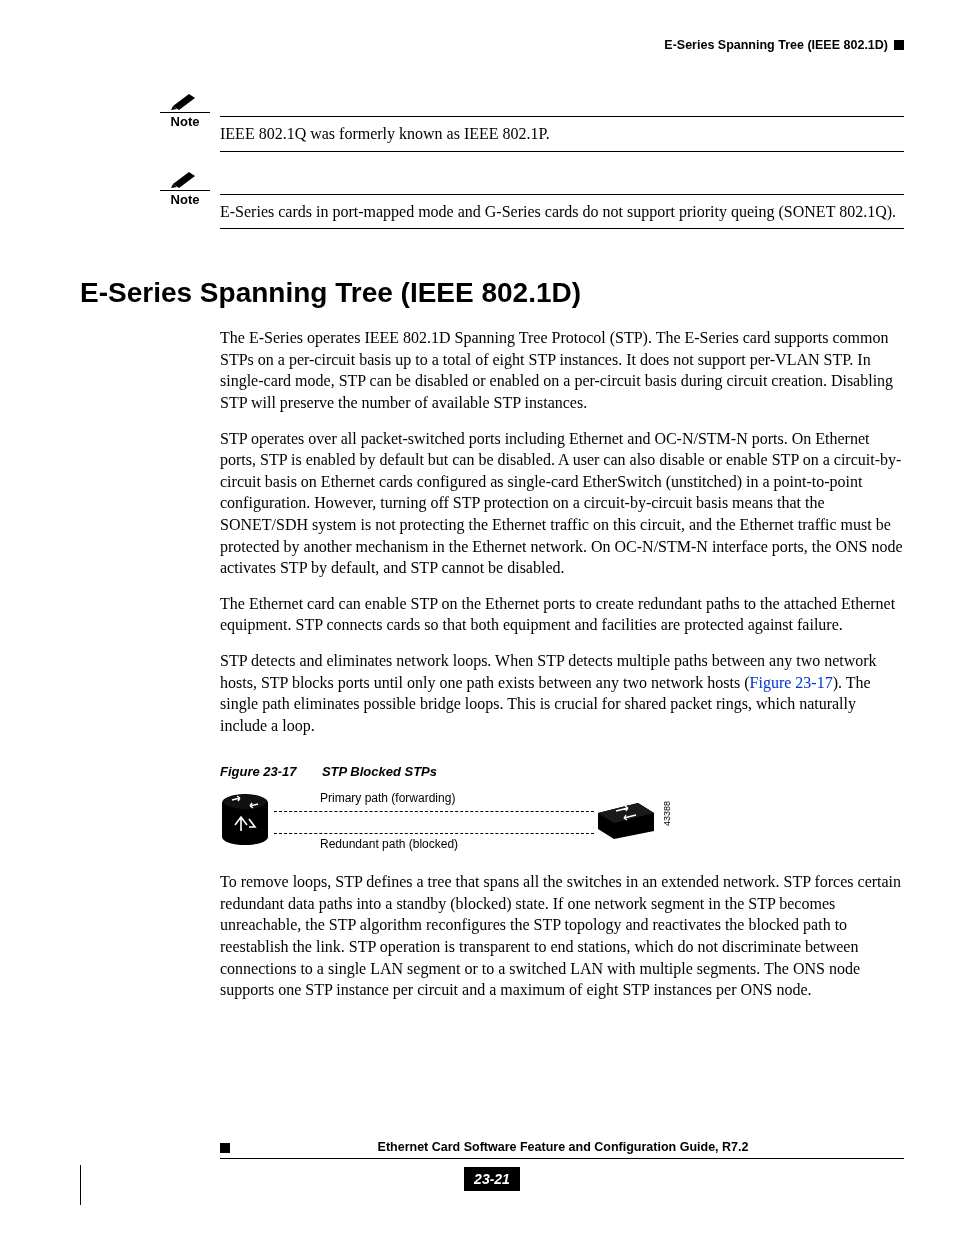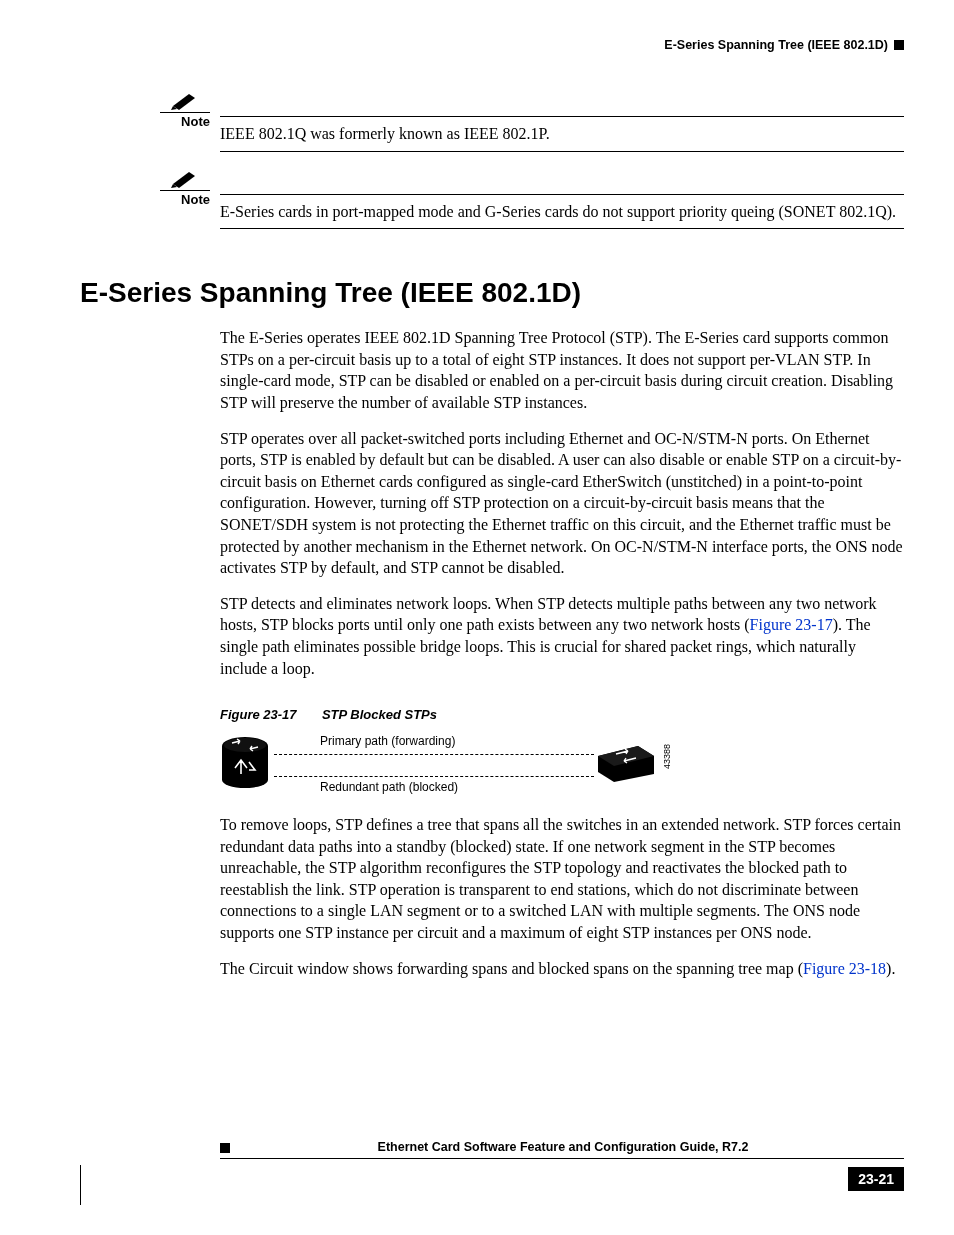--- a/index.html
+++ b/index.html
@@ -53,21 +53,21 @@
   }
   .note-block {
     position: relative;
     margin-top: 64px;
   }
   .note-marker {
     position: absolute;
     left: -60px;
     top: -24px;
     width: 50px;
-    text-align: right;
+    text-align: center;
   }
   .pencil-svg { display: block; margin: 0 auto; }
   .note-word {
     font-family: Arial, Helvetica, sans-serif;
     font-size: 13px;
     font-weight: bold;
     border-top: 1px solid #000;
     margin-top: 2px;
     padding-top: 1px;
   }
@@ -135,22 +135,23 @@
     left: 0; right: 0;
     bottom: 4px;
   }
   .footer-rule {
     border-top: 1px solid #000;
     margin-left: 140px;
     margin-bottom: 2px;
   }
   .footer-row {
     display: flex;
-    justify-content: flex-end;
+    justify-content: center;
     align-items: center;
+    font-style: italic;
   }
   .footer-title {
     font-family: Arial, Helvetica, sans-serif;
     font-size: 12.5px;
     font-weight: bold;
     text-align: center;
     flex: 1;
     padding-right: 8px;
     margin-top: 2px;
     margin-bottom: 4px;
@@ -215,20 +216,21 @@
         <div class="note-word">Note</div>
       </div>
       <div class="note-rule-top"></div>
       <div class="note-text">E-Series cards in port-mapped mode and G-Series cards do not support priority queing (SONET 802.1Q).</div>
     </div>
 
     <h1 class="section-title">E-Series Spanning Tree (IEEE 802.1D)</h1>
 
     <p class="body">The E-Series operates IEEE 802.1D Spanning Tree Protocol (STP). The E-Series card supports common STPs on a per-circuit basis up to a total of eight STP instances. It does not support per-VLAN STP. In single-card mode, STP can be disabled or enabled on a per-circuit basis during circuit creation. Disabling STP will preserve the number of available STP instances.</p>
     <p class="body">STP operates over all packet-switched ports including Ethernet and OC-N/STM-N ports. On Ethernet ports, STP is enabled by default but can be disabled. A user can also disable or enable STP on a circuit-by-circuit basis on Ethernet cards configured as single-card EtherSwitch (unstitched) in a point-to-point configuration. However, turning off STP protection on a circuit-by-circuit basis means that the SONET/SDH system is not protecting the Ethernet traffic on this circuit, and the Ethernet traffic must be protected by another mechanism in the Ethernet network. On OC-N/STM-N interface ports, the ONS node activates STP by default, and STP cannot be disabled.</p>
+    <p class="body">The Ethernet card can enable STP on the Ethernet ports to create redundant paths to the attached Ethernet equipment. STP connects cards so that both equipment and facilities are protected against failure.</p>
     <p class="body">
       <span>STP detects and eliminates network loops. When STP detects multiple paths between any two network hosts, STP blocks ports until only one path exists between any two network hosts (</span><a class="xref" href="#">Figure 23-17</a><span>). The single path eliminates possible bridge loops. This is crucial for shared packet rings, which naturally include a loop.</span>
     </p>
 
     <div class="figure-caption">
       <span>Figure 23-17</span>
       &nbsp;&nbsp;&nbsp;&nbsp;&nbsp;
       <span>STP Blocked STPs</span>
     </div>
 
@@ -254,23 +256,20 @@
         <polygon points="0,10 40,0 56,10 56,28 16,36 0,26" fill="#000"></polygon>
         <polygon points="0,10 40,0 56,10 16,20" fill="#1a1a1a"></polygon>
         <path d="M18 8 L30 5 M30 5 L27 3 M30 5 L28 8" stroke="#fff" stroke-width="1.3" fill="none"></path>
         <path d="M38 12 L26 15 M26 15 L29 17 M26 15 L28 12" stroke="#fff" stroke-width="1.3" fill="none"></path>
       </svg>
 
       <div class="fig-id">43388</div>
     </div>
 
     <p class="body">To remove loops, STP defines a tree that spans all the switches in an extended network. STP forces certain redundant data paths into a standby (blocked) state. If one network segment in the STP becomes unreachable, the STP algorithm reconfigures the STP topology and reactivates the blocked path to reestablish the link. STP operation is transparent to end stations, which do not discriminate between connections to a single LAN segment or to a switched LAN with multiple segments. The ONS node supports one STP instance per circuit and a maximum of eight STP instances per ONS node.</p>
-    <p class="body">
-      <span>The Circuit window shows forwarding spans and blocked spans on the spanning tree map (</span><a class="xref" href="#">Figure 23-18</a><span>).</span>
-    </p>
 
   </div>
 
   <div class="footer">
     <div class="footer-mid">
       <span class="foot-sq"></span>
       <div class="footer-title">Ethernet Card Software Feature and Configuration Guide, R7.2</div>
     </div>
     <div class="footer-rule"></div>
     <div class="footer-row">

